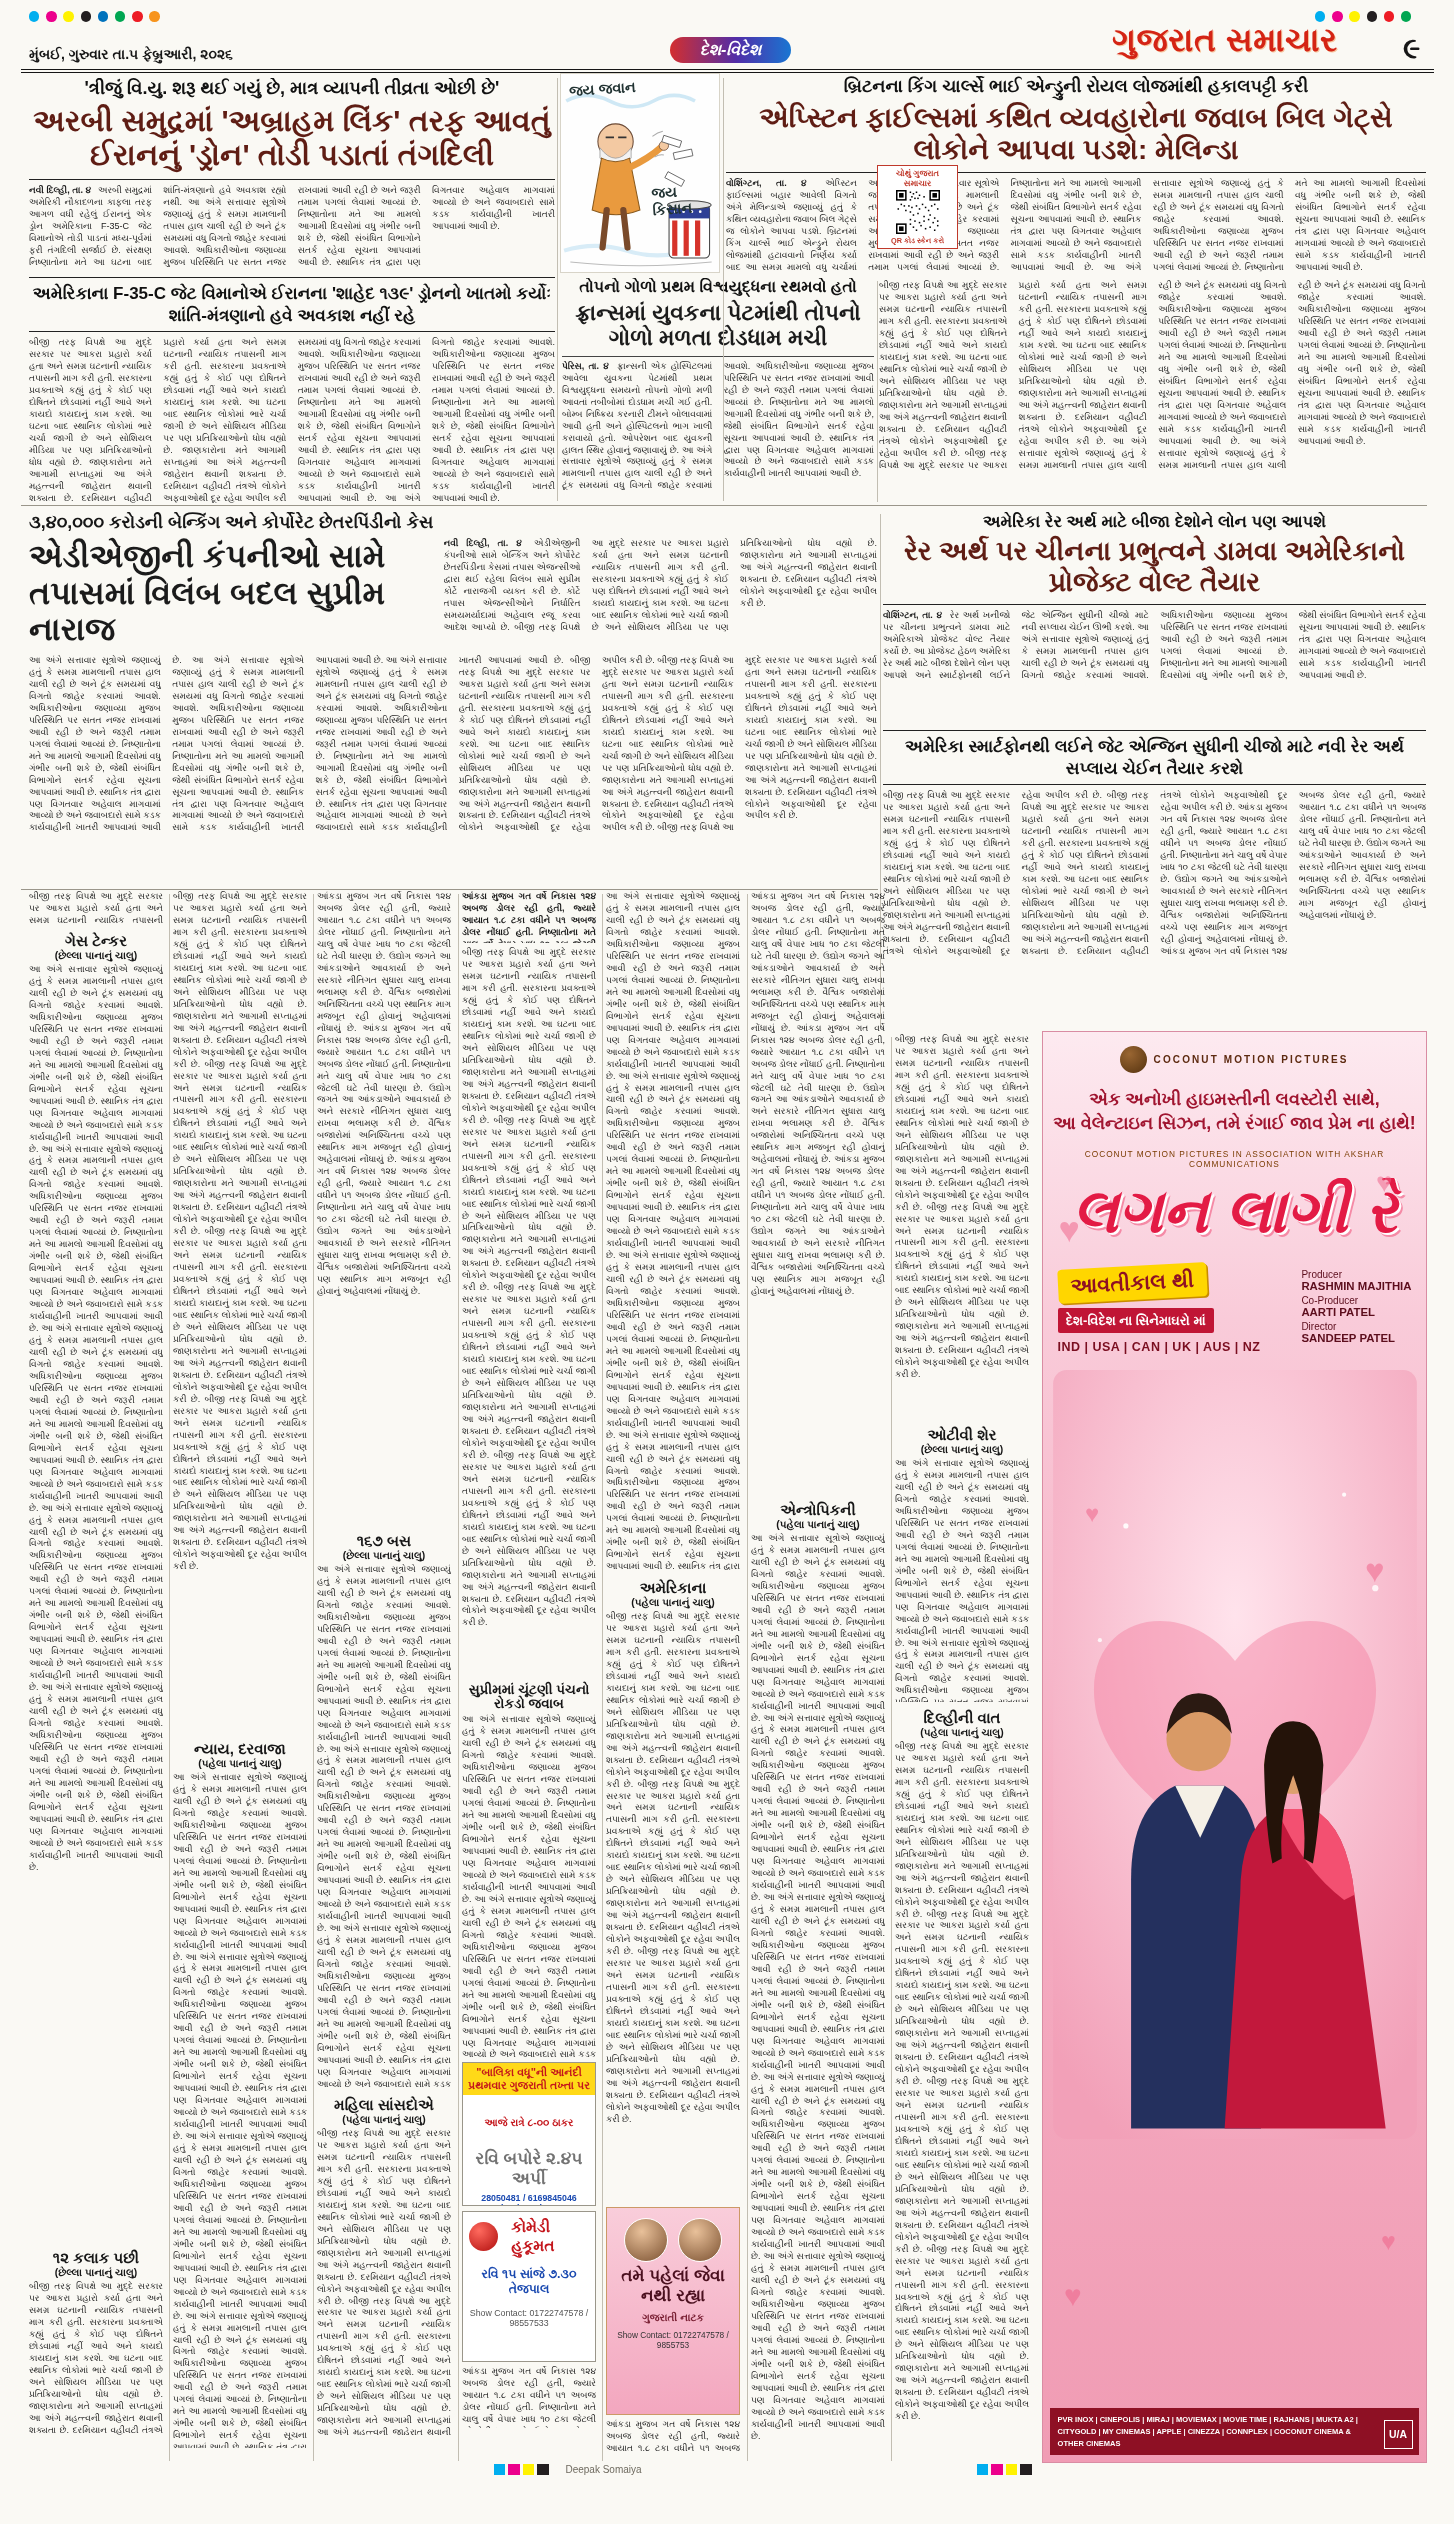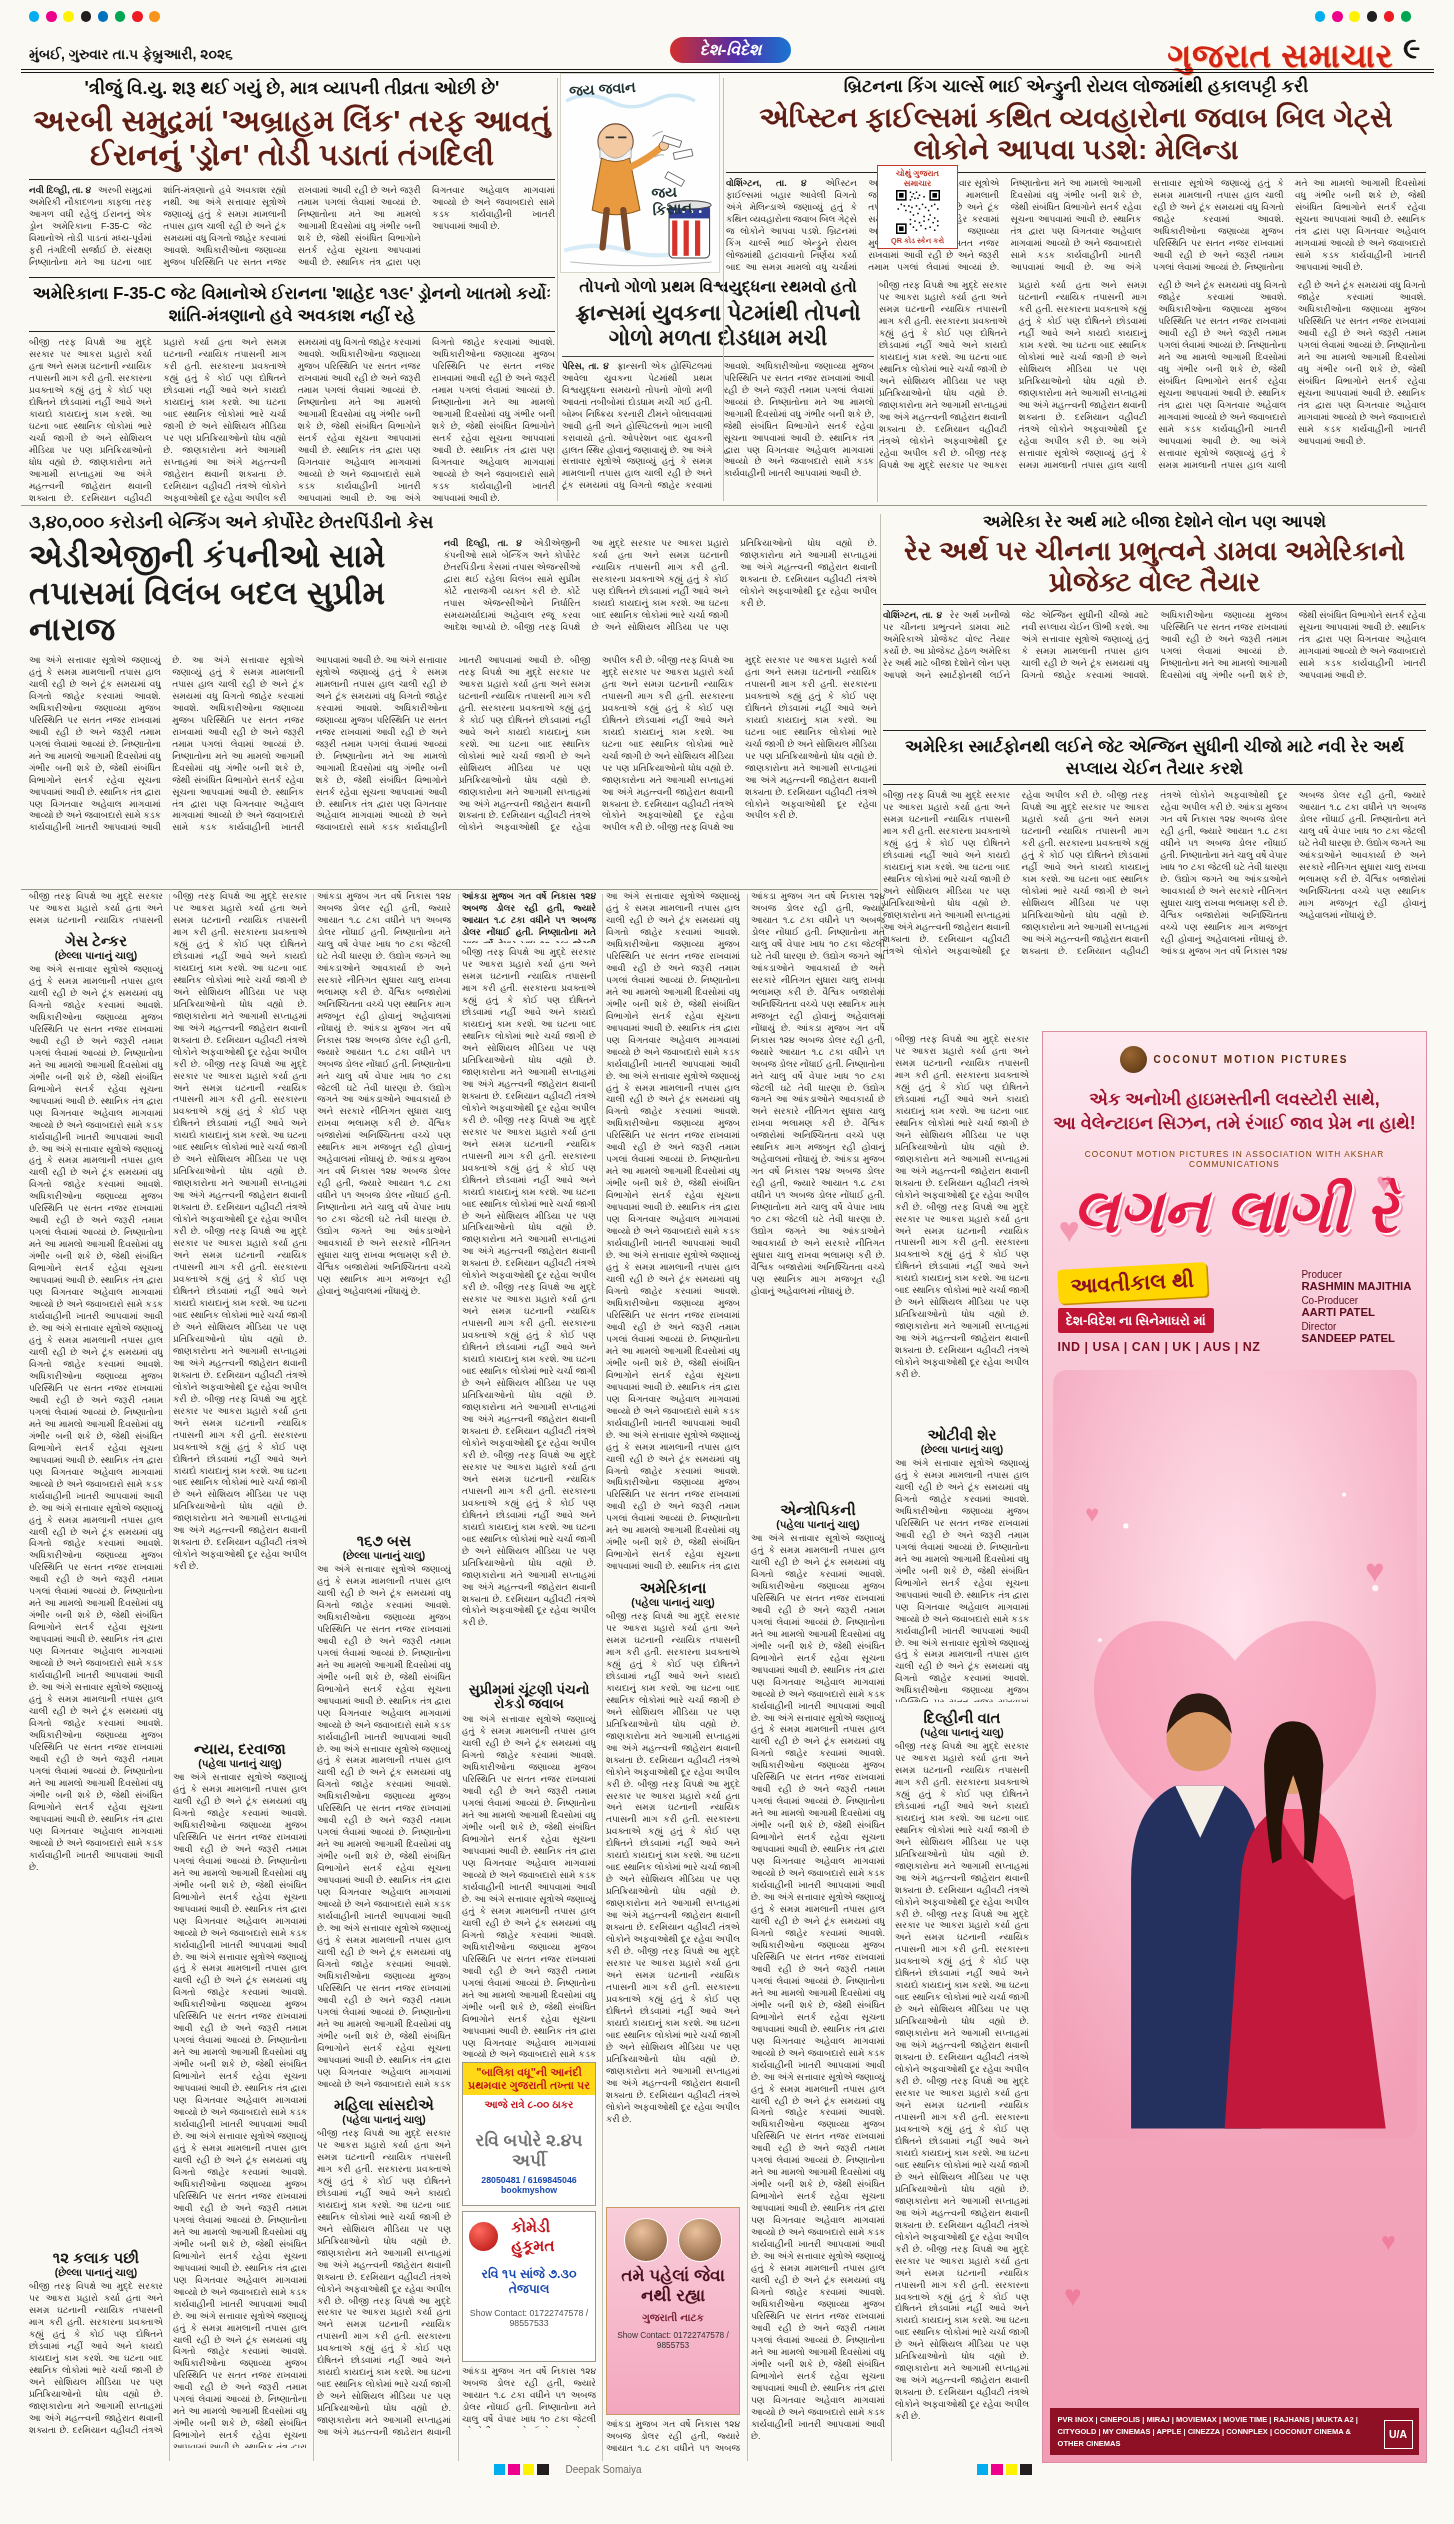--- a/index.html
+++ b/index.html
@@ -39,21 +39,21 @@
   .qrbox{position:absolute;background:#fff;border:1px solid #c0392b;padding:3.1px;
          display:flex;flex-direction:column;align-items:center;gap:2.1px;z-index:4}
   .qrbox .ttl{color:#c0392b;font-weight:bold;font-size:8.3px;text-align:center;line-height:1.15}
   .qrbox .cap{color:#c0392b;font-size:7.3px;font-weight:bold;text-align:center}
   .cartoonbox{position:absolute;background:#fefefe;border:0.5px solid #d8d4c8;overflow:hidden}
   .cartoon-label{position:absolute;font-weight:bold;font-size:14.5px;color:#233;transform:rotate(-4deg)}
   
   .ad{border:0.5px solid #9a968a;background:#fff;overflow:hidden}
   .ad-banner{background:#ffd918;color:#c4161c;font-weight:bold;font-size:11px;
              text-align:center;padding:3.1px 2.1px;line-height:1.2}
-  .ad-line{font-size:10.4px;text-align:center;color:#c4161c;font-weight:bold;margin-top:4px}
+  .ad-line{font-size:10.4px;text-align:center;color:#c4161c;font-weight:bold;margin-top:22px}
   .ad-big{color:#737373;font-size:17px;font-weight:bold;text-align:center;margin-top:20px;line-height:1.15}
   .ad-book{font-size:8.8px;text-align:center;color:#1a49b0;font-weight:bold;margin-top:5.2px}
   .ad2-logo{width:29px;height:29px;border-radius:50%;
             background:radial-gradient(circle at 35% 30%,#ff6a5e,#b00d0d);flex:none}
   .ad3{background:linear-gradient(180deg,#f9cdda,#f3a7bf);border:0.5px solid #c96;overflow:hidden;
        text-align:center;padding:7.3px 5.2px}
   .ad3 .t{font-size:17px;font-weight:bold;color:#4a0f1e;line-height:1.2}
   .ad3 .s{font-size:10.4px;color:#7a2034;font-weight:bold;margin-top:5.2px}
   .ad3 .c{font-size:8.3px;color:#333;margin-top:6.2px}
   .ad3 .ph{width:44px;height:44px;border-radius:50%;display:inline-block;margin:2.1px 4.2px;
@@ -106,21 +106,21 @@
     <span class="dot" style="background:#fff200"></span>
       <span class="dot" style="background:#231f20"></span>
     <span class="dot" style="background:#ed1c24"></span>
       <span class="dot" style="background:#00a651"></span>
   </div>
 
   <div class="abs" style="left:29px;top:46px;font-size:14px;font-weight:bold">મુંબઈ, ગુરુવાર તા.૫ ફેબ્રુઆરી, ૨૦૨૬</div>
   <div class="badge" style="left:670px;top:37px;width:121px;height:26px">
     <span>દેશ-વિદેશ</span>
   </div>
-  <div class="abs masthead" style="left:1112px;top:37px;width:281px;text-align:right">ગુજરાત સમાચાર</div>
+  <div class="abs masthead" style="left:1112px;top:21px;width:281px;">ગુજરાત સમાચાર</div>
   <div class="abs" style="left:1403px;top:32px;font-size:29px;font-weight:bold">૯</div>
   <div class="hdr-rule" style="top:69px"></div>
   <div class="hdr-rule2" style="top:72px"></div>
 
   <section class="abs" style="left:29px;top:78px;width:526px;height:425px;overflow:hidden">
     <div class="kicker" style="font-size:18px">'ત્રીજું વિ.યુ. શરૂ થઈ ગયું છે, માત્ર વ્યાપની તીવ્રતા ઓછી છે'</div>
     <h1 class="headline" style="font-size:30px;color:#5f1d14;margin-top:5.2px">અરબી સમુદ્રમાં 'અબ્રાહમ લિંક' તરફ આવતું ઈરાનનું 'ડ્રોન' તોડી પડાતાં તંગદિલી</h1>
     <div style="border-top:1px solid #222;margin:6.2px 0 5.2px"></div>
     <div class="bodytext cols4" style="height:87px">
       <span class="dateline">નવી દિલ્હી, તા. ૪</span>

